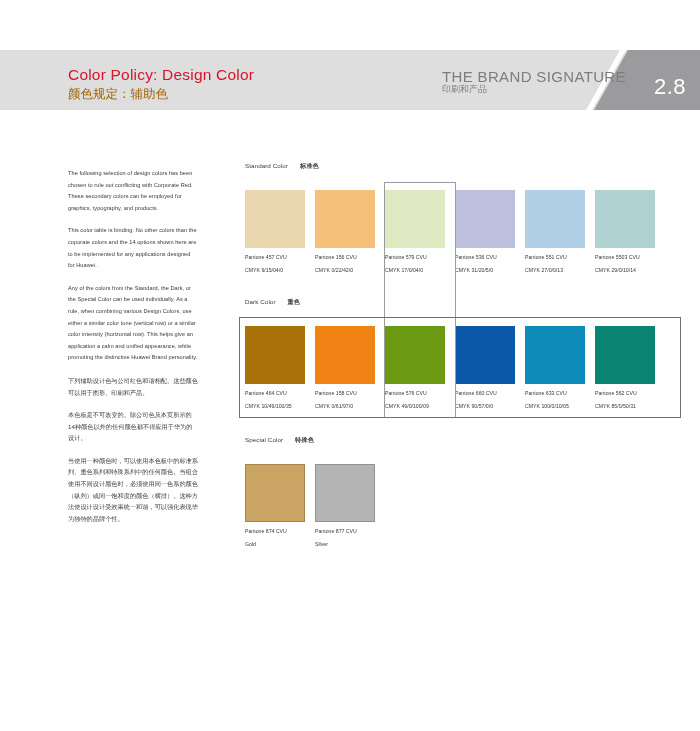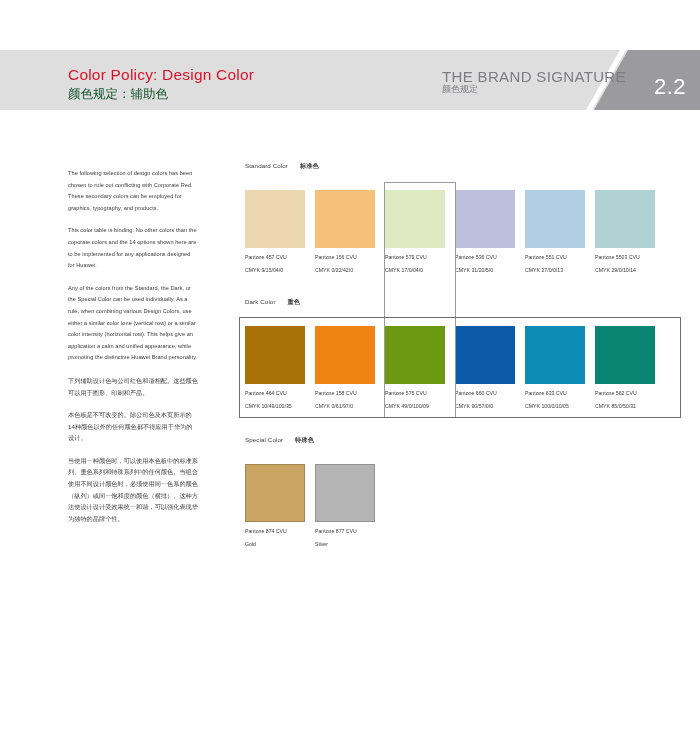--- a/index.html
+++ b/index.html
@@ -52,21 +52,21 @@
     left: 68px; top: 16px;
     font-size: 15.5px;
     letter-spacing: .2px;
     color: #d8142a;
     white-space: nowrap;
   }
   .hdr-title-cn {
     position: absolute;
     left: 68px; top: 36px;
     font-size: 12.5px;
-    color: #14532d;
+    color: #a16207;
     white-space: nowrap;
   }
   .hdr-right-en {
     position: absolute;
     left: 442px; top: 18px;
     font-size: 15px;
     letter-spacing: .35px;
     color: #7d7d80;
     white-space: nowrap;
   }
@@ -175,23 +175,23 @@
       <svg width="120" height="60" viewBox="0 0 120 60" xmlns="http://www.w3.org/2000/svg">
         <path d="M14,60 L48,0 L120,0 L120,60 Z" fill="#9b9b9e"></path>
         <path d="M6,60 L40,0 L46,0 L12,60 Z" fill="#ffffff"></path>
       </svg>
     </div>
 
     <div class="hdr-title-en">Color Policy: Design Color</div>
     <div class="hdr-title-cn">颜色规定：辅助色</div>
 
     <div class="hdr-right-en">THE BRAND SIGNATURE</div>
-    <div class="hdr-right-cn">颜色规定</div>
-
-    <div class="hdr-pageno">2.2</div>
+    <div class="hdr-right-cn">印刷和产品</div>
+
+    <div class="hdr-pageno">2.8</div>
   </div>
 
   <div id="textcol">
     <p class="para-en">The following selection of design colors has been chosen to rule out conflicting with Corporate Red. These secondary colors can be employed for graphics, typography, and products.</p>
     <p class="para-en">This color table is binding. No other colors than the coporate colors and the 14 options shown here are to be implemented for any applications designed for Huawei.</p>
     <p class="para-en">Any of the colors from the Standard, the Dark, or the Special Color can be used individually. As a rule, when combining various Design Colors, use either a similar color tone (vertical row) or a similar color intensity (horizontal row). This helps give an application a calm and unified appearance, while promoting the distinctive Huawei Brand personality.</p>
     <p class="para-cn">下列辅助设计色与公司红色和谐相配。这些颜色可以用于图形、印刷和产品。</p>
     <p class="para-cn">本色板是不可改变的。除公司色及本页所示的14种颜色以外的任何颜色都不得应用于华为的设计。</p>
     <p class="para-cn">当使用一种颜色时，可以使用本色板中的标准系列、重色系列和特殊系列中的任何颜色。当组合使用不同设计颜色时，必须使用同一色系的颜色（纵列）或同一饱和度的颜色（横排）。这种方法使设计设计受效果统一和谐，可以强化表现华为独特的品牌个性。</p>
   </div>

